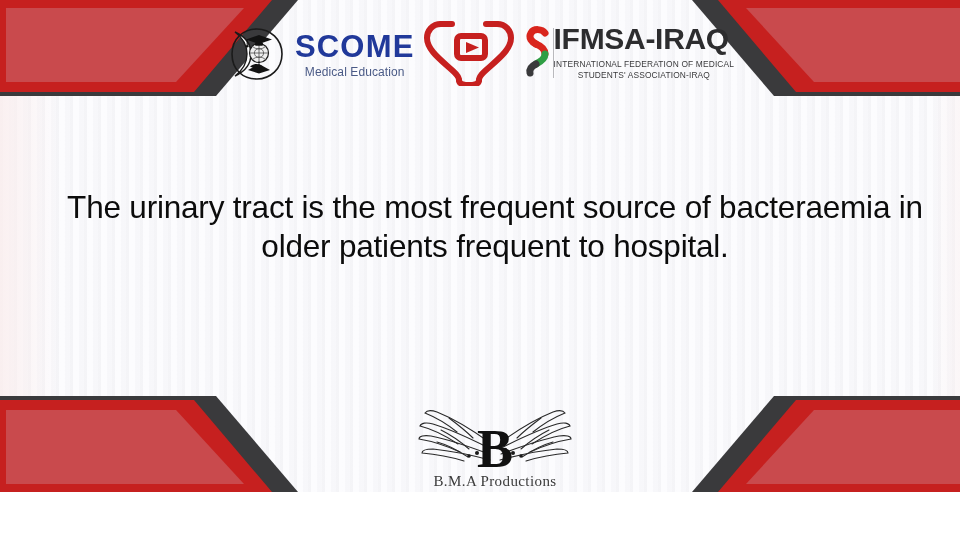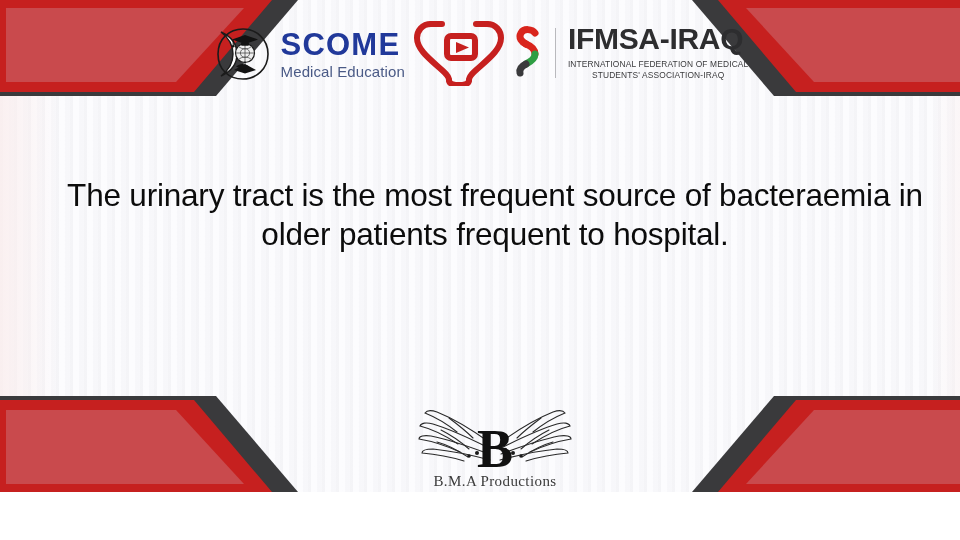--- a/index.html
+++ b/index.html
@@ -39,47 +39,48 @@
 
   
   .scome{display:flex;align-items:center;gap:7px;margin-top:12px;}
   .scome-mark{width:62px;height:56px;flex:0 0 auto;}
   .scome-txt{display:flex;flex-direction:column;line-height:1;}
   .scome-name{
     font-size:31px;font-weight:700;letter-spacing:1.2px;color:#21399a;
     font-family:"Liberation Sans", sans-serif;
   }
   .scome-sub{
-    font-size:15px;color:#4a5a86;margin-top:4px;letter-spacing:.1px;
-    font-family:"Liberation Sans", sans-serif;
+    font-size:12px;color:#4a5a86;margin-top:4px;letter-spacing:.1px;
+    font-family:"Liberation Sans", sans-serif;
+    text-align:center;
   }
 
   
   .medico{display:flex;flex-direction:column;align-items:center;margin:0 6px;}
   .medico-mark{width:96px;height:72px;}
   .medico-txt{font-size:19px;font-weight:700;letter-spacing:-.2px;margin-top:-4px;}
   .medico-txt .m-red{color:#cf2026;}
   .medico-txt .m-dark{color:#2b2b2b;}
 
   
-  .ifmsa{display:flex;align-items:center;gap:12px;margin-top:10px;}
+  .ifmsa{display:flex;align-items:center;gap:0;margin-top:10px;}
   .ifmsa-mark{width:30px;height:56px;flex:0 0 auto;}
   .ifmsa-div{width:1px;height:50px;background:#b9b9bd;}
   .ifmsa-txt{display:flex;flex-direction:column;line-height:1;}
   .ifmsa-name{
     font-size:30px;font-weight:700;color:#2d2d2f;letter-spacing:-.3px;
   }
   .ifmsa-sub{
     font-size:8.4px;color:#3a3a3c;margin-top:5px;letter-spacing:.15px;
     text-align:center;line-height:1.32;max-width:185px;
   }
 
   
   .quote{
-    position:absolute;left:30px;right:30px;top:176px;
+    position:absolute;left:30px;right:30px;top:188px;
     text-align:center;color:#0c0c0c;
     font-size:31.5px;line-height:1.25;font-weight:400;
     letter-spacing:-.2px;
     font-family:"Liberation Sans", sans-serif;
     z-index:5;
   }
 
   
   .source{
     position:absolute;right:14px;top:406px;

